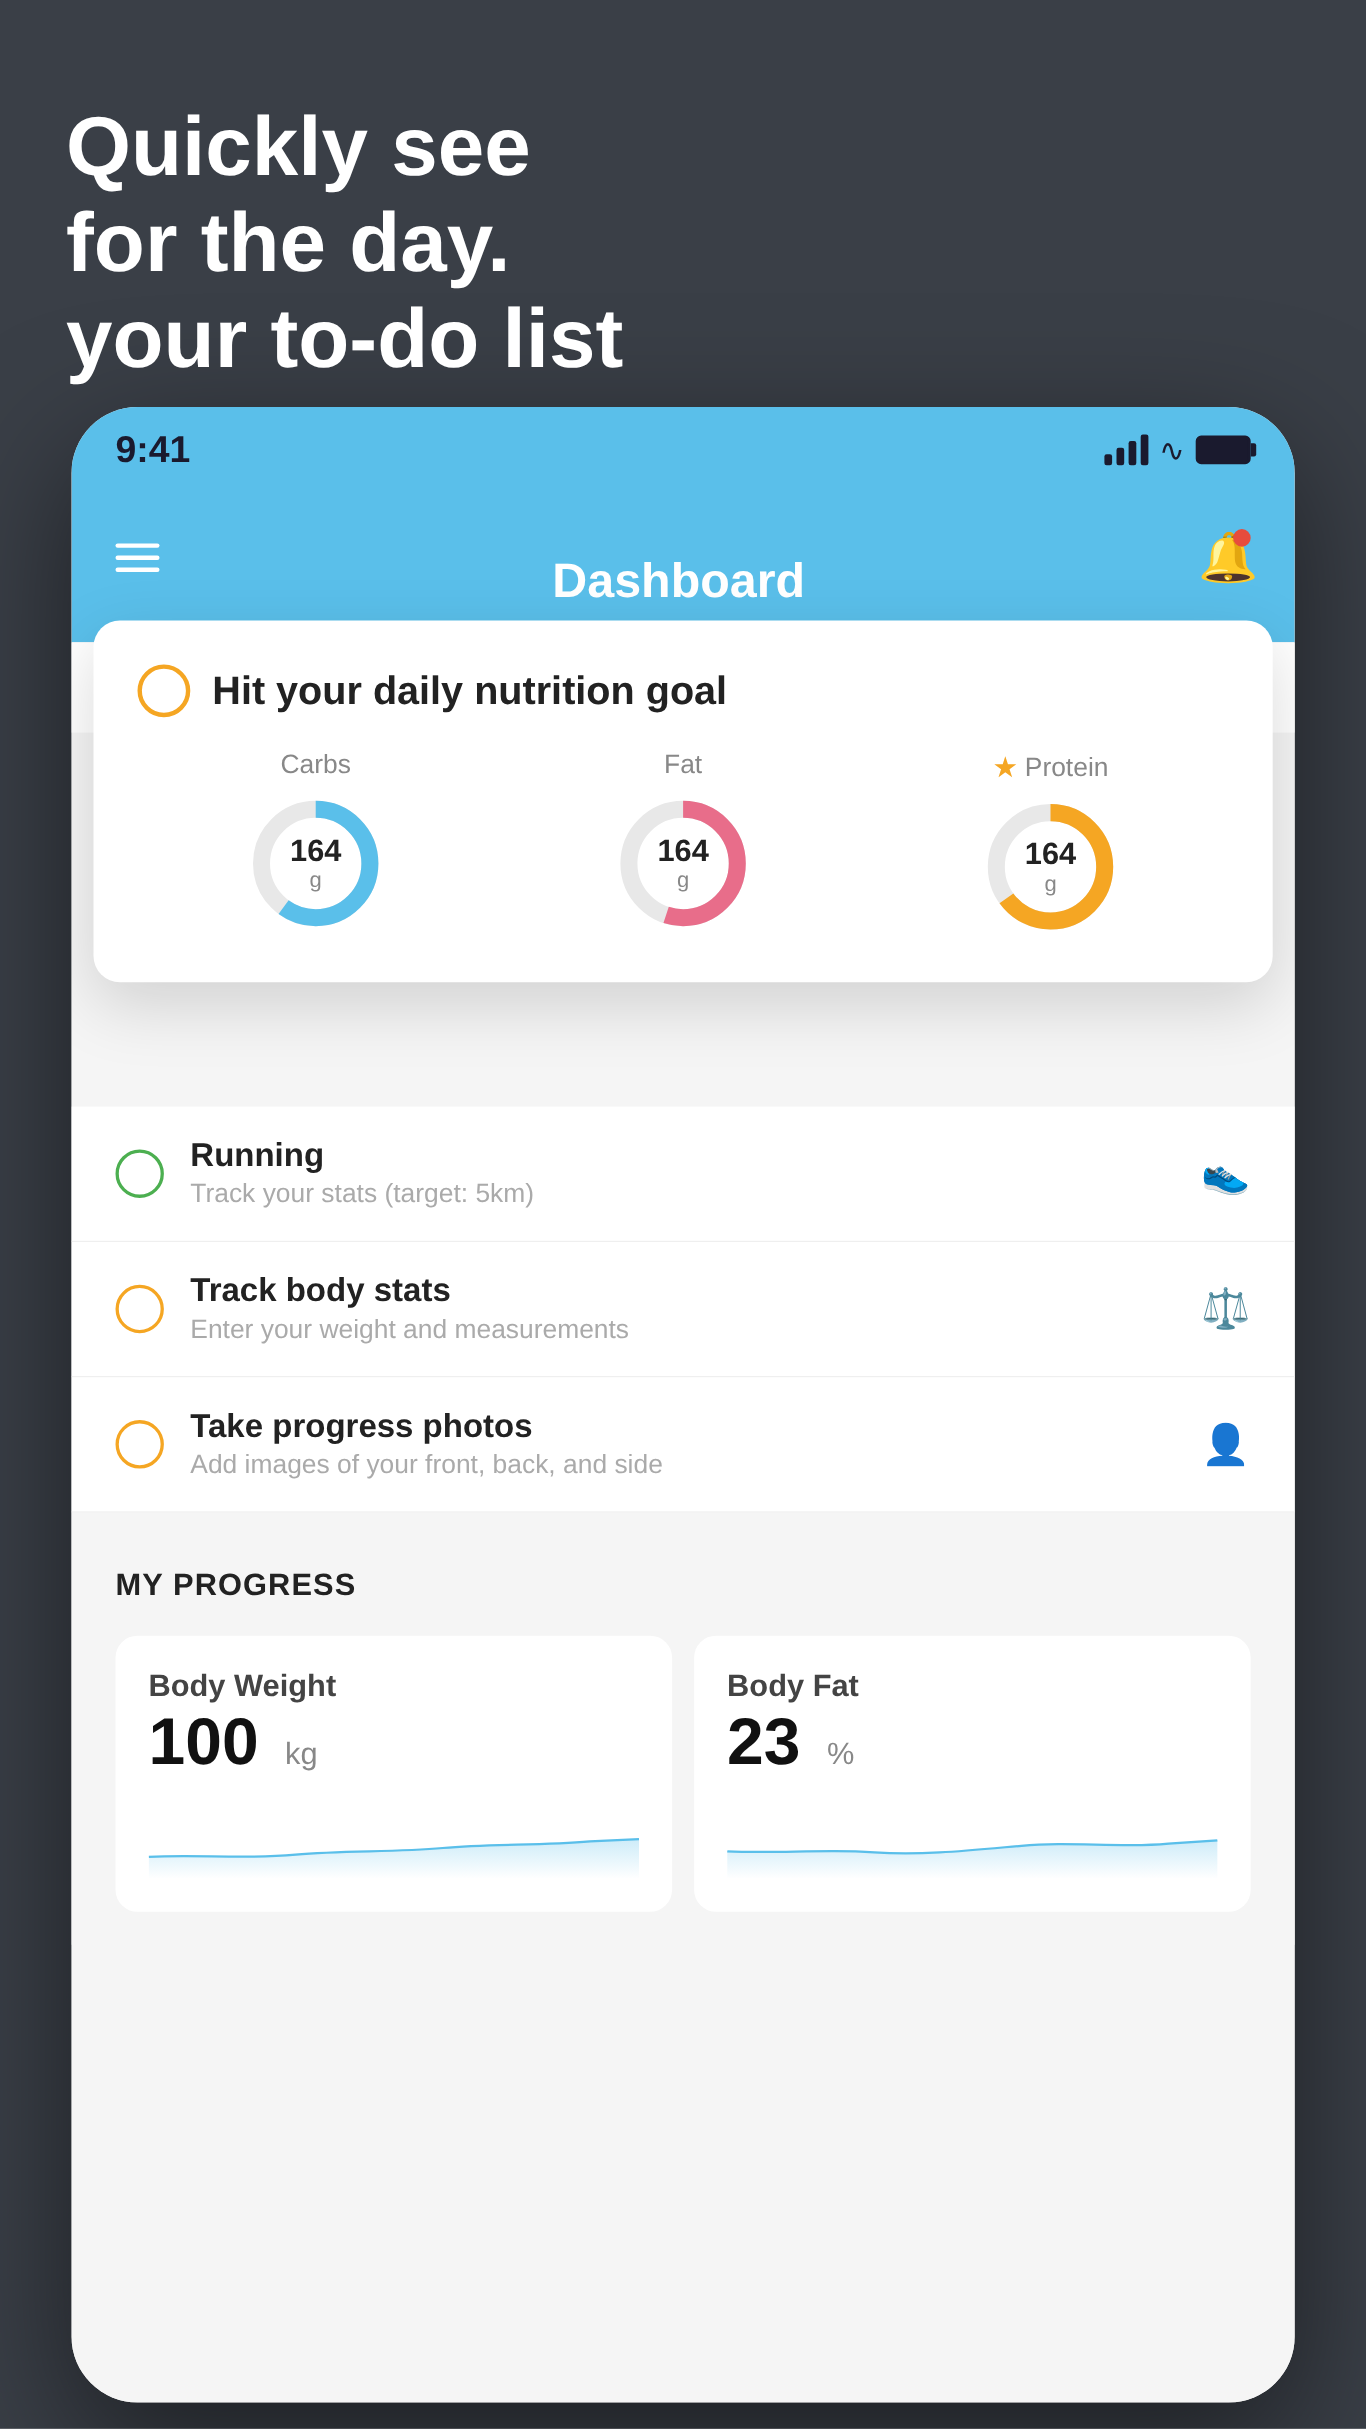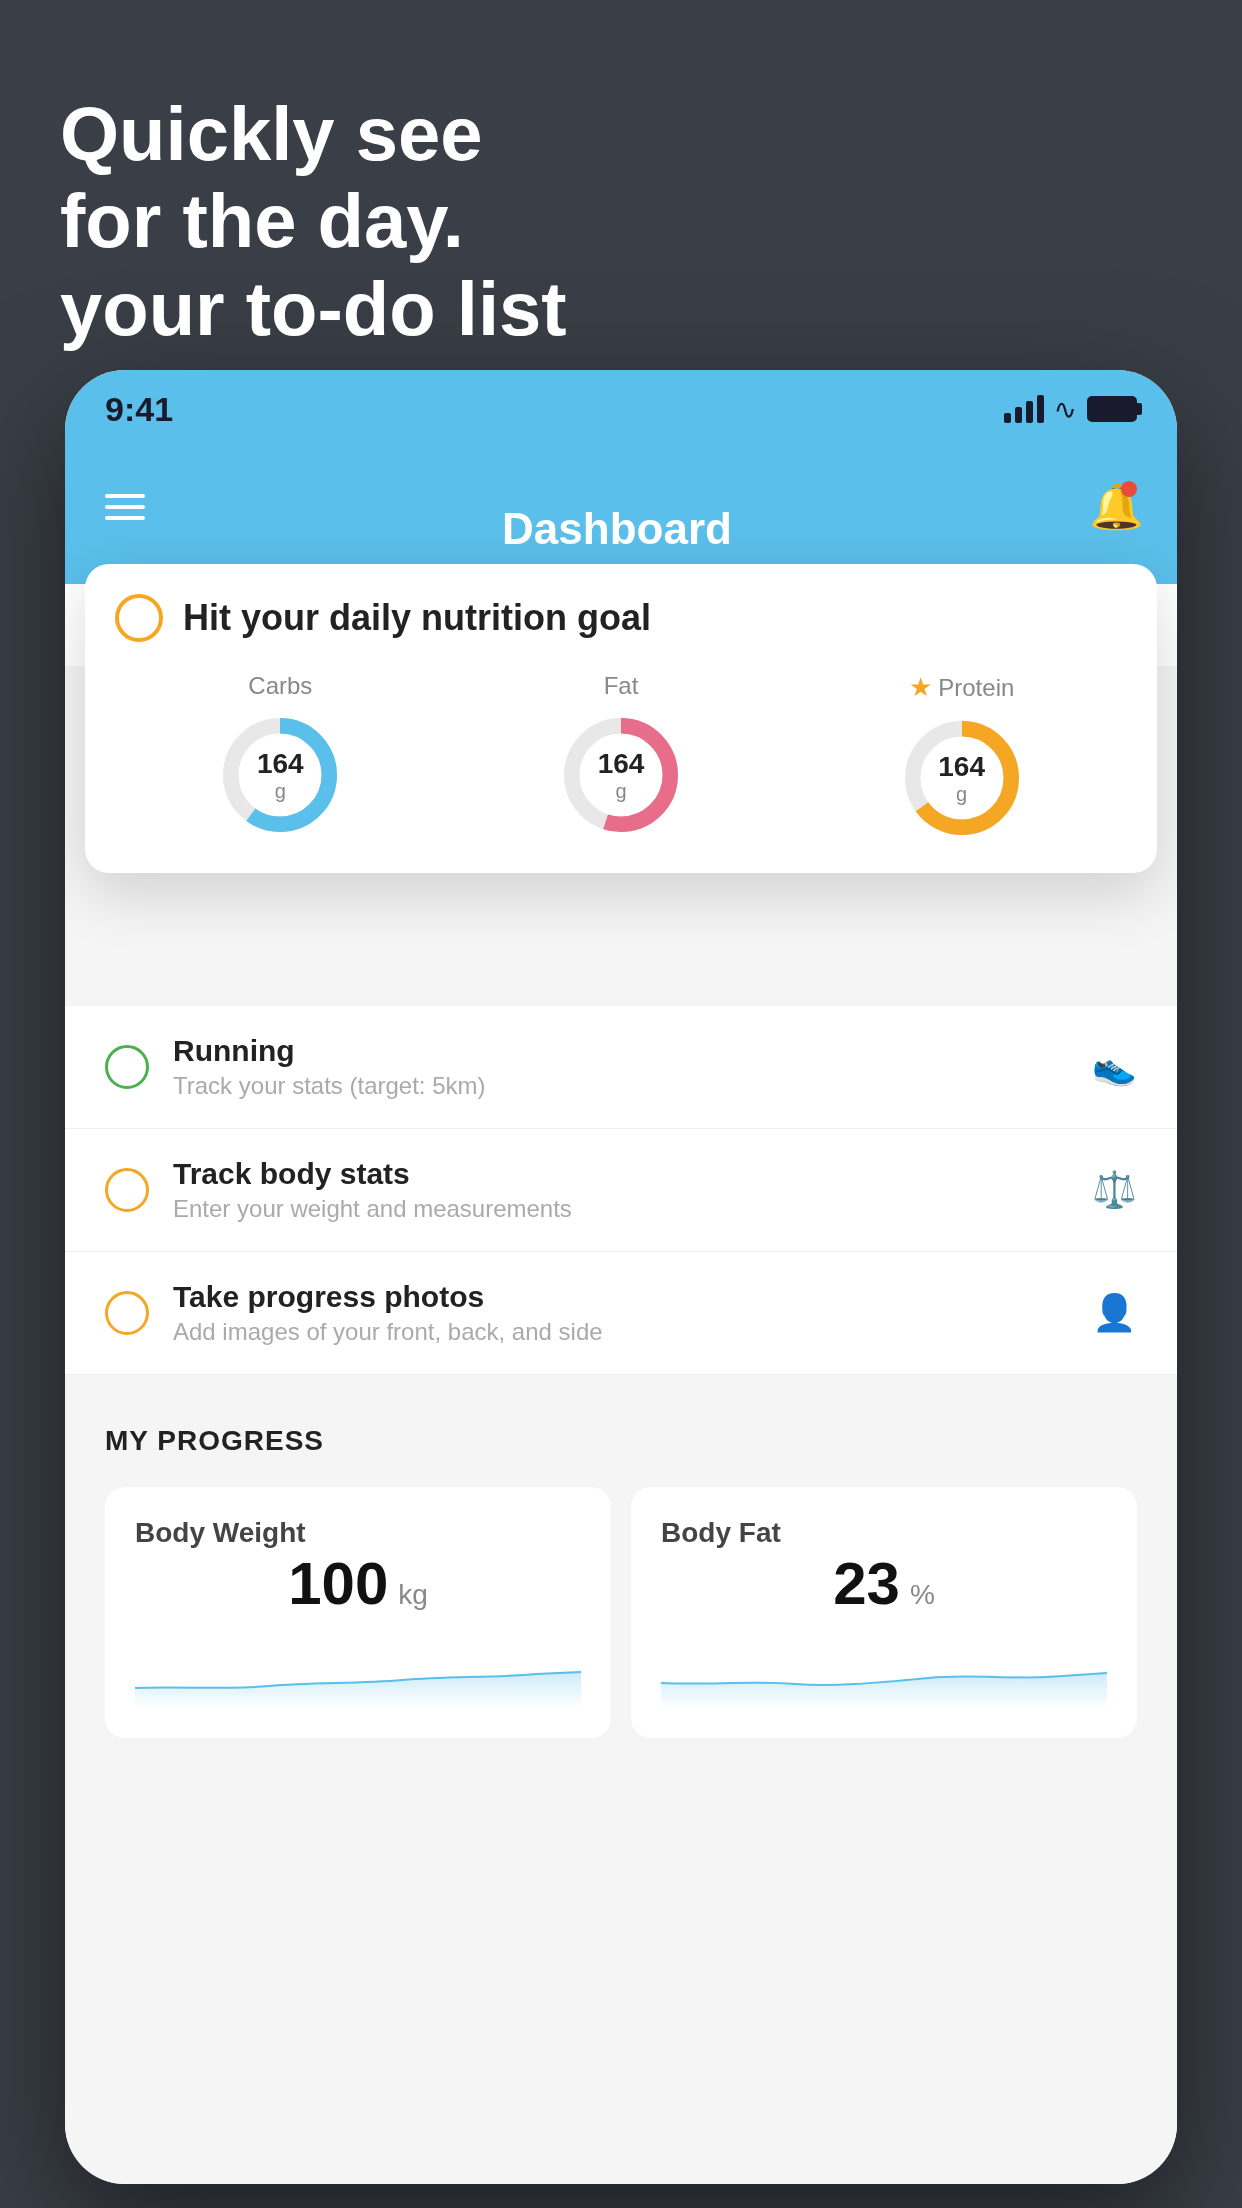--- a/index.html
+++ b/index.html
@@ -159,21 +159,21 @@
     }
 
     
     .floating-card {
       position: absolute;
       top: -20px;
       left: 20px;
       right: 20px;
       background: white;
       border-radius: 24px;
-      padding: 30px;
+      padding: 40px;
       box-shadow: 0 20px 60px rgba(0,0,0,0.15);
       z-index: 10;
     }
     .card-title-row {
       display: flex;
       align-items: center;
       gap: 20px;
       margin-bottom: 30px;
     }
     .circle-check {
@@ -305,23 +305,22 @@
       overflow: hidden;
     }
     .prog-card-title {
       font-size: 28px;
       font-weight: 600;
       color: #444;
     }
     .prog-value-row {
       display: flex;
       align-items: baseline;
-      gap: 10px;
+      gap: 24px;
       margin-bottom: 30px;
-      justify-content: center;
     }
     .prog-value {
       font-size: 60px;
       font-weight: 700;
       color: #111;
     }
     .prog-unit {
       font-size: 28px;
       color: #888;
     }

